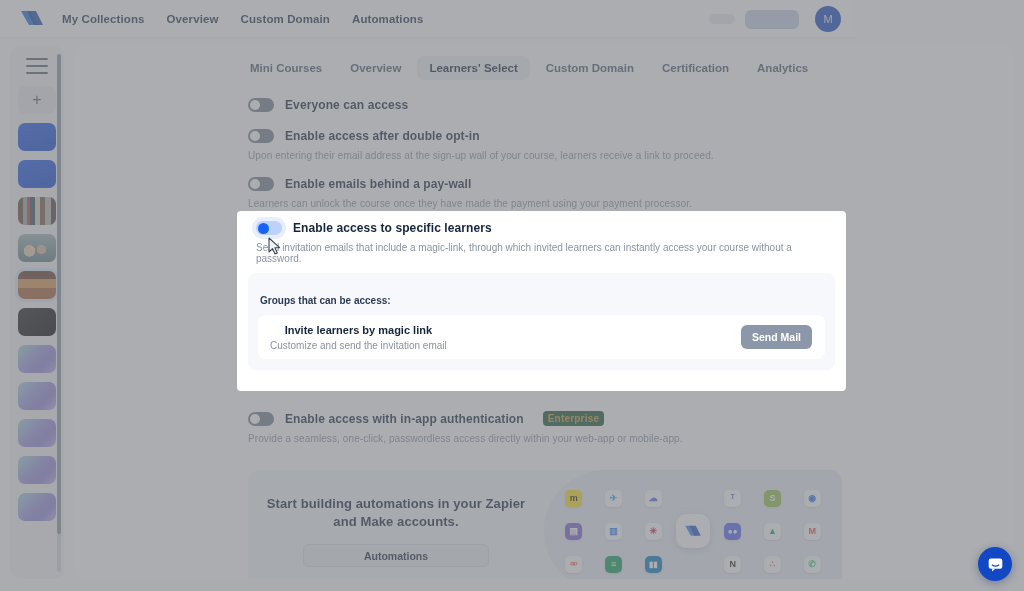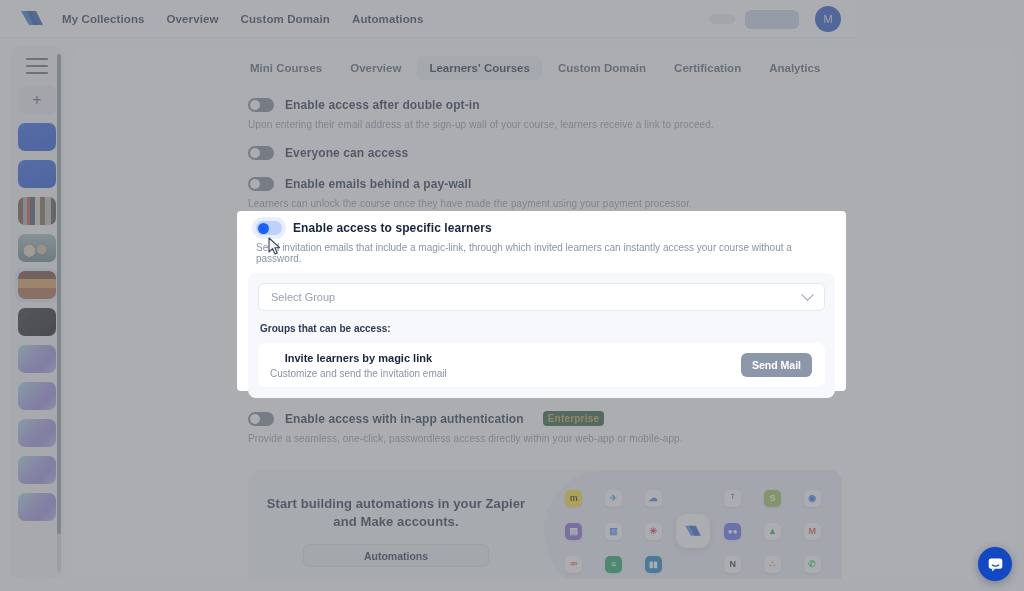--- a/index.html
+++ b/index.html
@@ -260,45 +260,45 @@
     <div class="rail-scrollbar">
         <i></i>
       </div>
   </div>
 
   <div class="main">
 
     <div class="tabs">
       <div class="tab">Mini Courses</div>
       <div class="tab">Overview</div>
-      <div class="tab active">Learners' Courses</div>
+      <div class="tab active">Learners' Select</div>
       <div class="tab">Custom Domain</div>
       <div class="tab">Certification</div>
       <div class="tab">Analytics</div>
     </div>
 
     <div class="content">
+
+      <div class="opt-block tight">
+        <div class="opt-row">
+          <div class="toggle">
+              <i></i>
+            </div>
+          <div class="opt-label">Everyone can access</div>
+        </div>
+      </div>
 
       <div class="opt-block">
         <div class="opt-row">
           <div class="toggle">
               <i></i>
             </div>
           <div class="opt-label">Enable access after double opt-in</div>
         </div>
         <div class="opt-desc">Upon entering their email address at the sign-up wall of your course, learners receive a link to proceed.</div>
-      </div>
-
-      <div class="opt-block tight">
-        <div class="opt-row">
-          <div class="toggle">
-              <i></i>
-            </div>
-          <div class="opt-label">Everyone can access</div>
-        </div>
       </div>
 
       <div class="opt-block">
         <div class="opt-row">
           <div class="toggle">
               <i></i>
             </div>
           <div class="opt-label">Enable emails behind a pay-wall</div>
         </div>
         <div class="opt-desc">Learners can unlock the course once they have made the payment using your payment processor.</div>
@@ -366,24 +366,20 @@
 <div class="spotlight">
   <div class="sp-head">
     <div class="toggle on">
         <i></i>
       </div>
     <div class="opt-label">Enable access to specific learners</div>
   </div>
   <div class="sp-desc">Send invitation emails that include a magic-link, through which invited learners can instantly access your course without a password.</div>
 
   <div class="sp-inner">
-    <div class="select-group">
-      <span class="ph">Select Group</span>
-      <span class="chev"></span>
-    </div>
     <div class="groups-label">Groups that can be access:</div>
     <div class="invite-card">
       <div>
         <div class="invite-title">Invite learners by magic link</div>
         <div class="invite-sub">Customize and send the invitation email</div>
       </div>
       <div class="send-mail">Send Mail</div>
     </div>
   </div>
 

